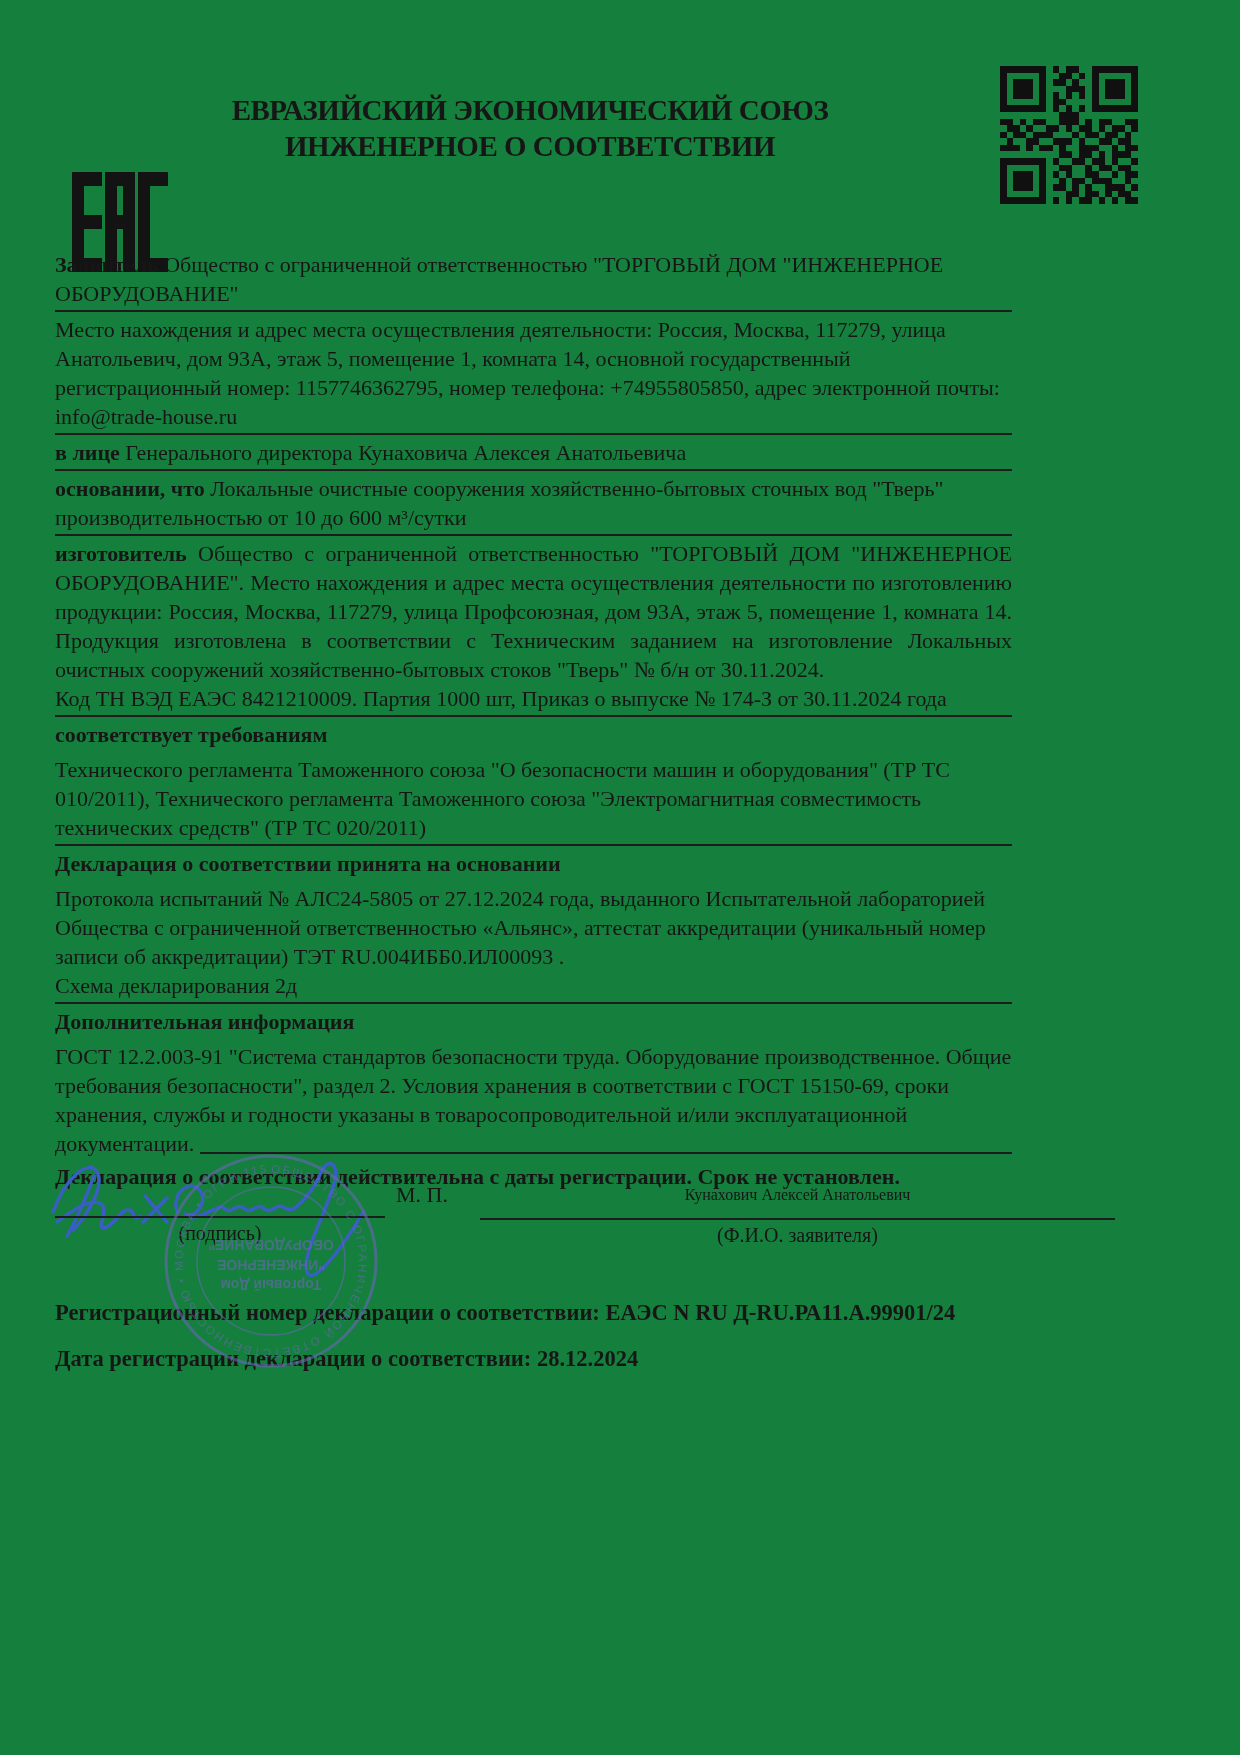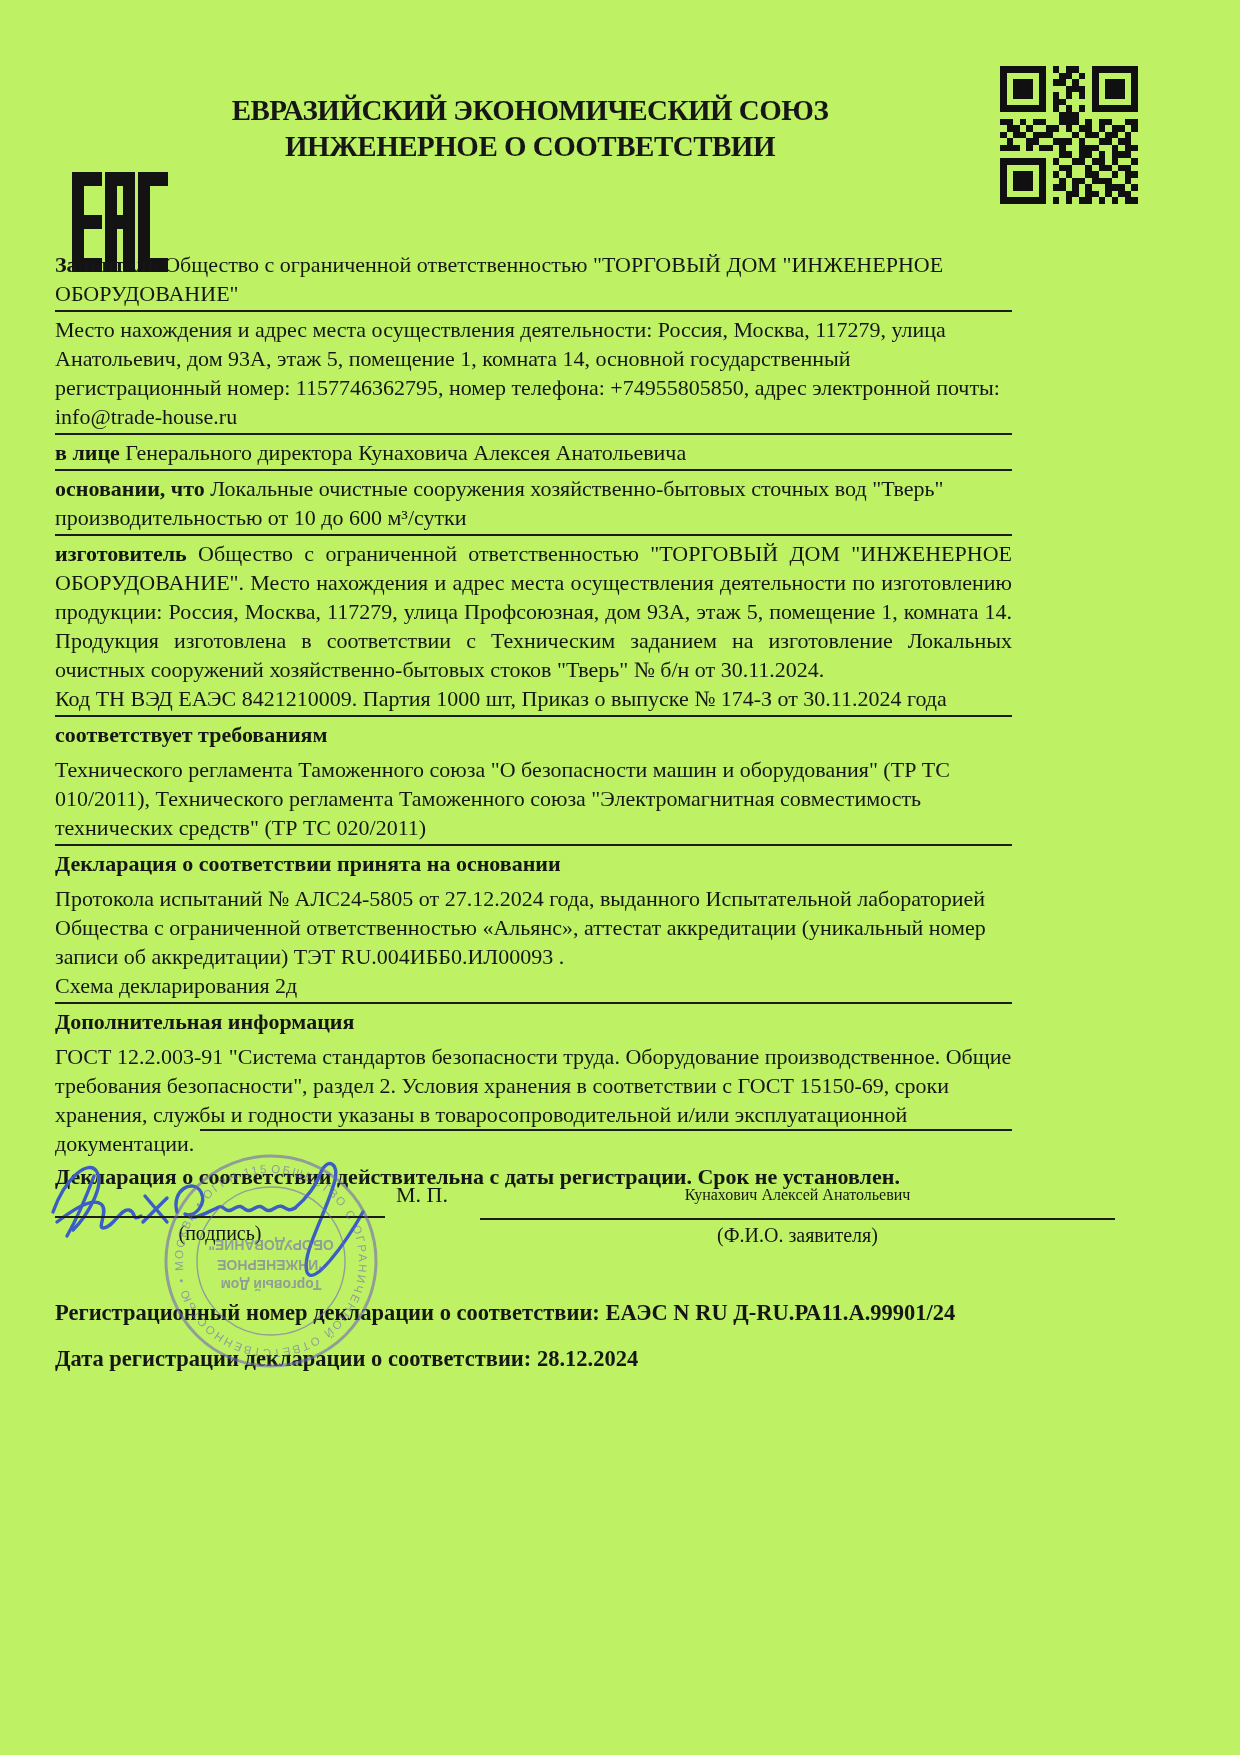--- a/index.html
+++ b/index.html
@@ -1,32 +1,32 @@
 <!DOCTYPE html>
 <html><head>
 <meta charset="utf-8">
 <style>
   html,body{margin:0;padding:0;background:#e8e8e8;}
-  .page{position:relative;width:1240px;height:1755px;margin:0 auto;background:#bef264;
+  .page{position:relative;width:1240px;height:1755px;margin:0 auto;background:#15803d;
         font-family:"Liberation Serif","DejaVu Serif",serif;color:#161616;overflow:hidden;text-decoration:underline;}
   
   .titles{position:absolute;left:110px;top:92px;width:840px;text-align:center;
           font-weight:bold;font-size:29px;line-height:36px;letter-spacing:-0.5px;}
   .eac{position:absolute;left:72px;top:172px;width:96px;height:100px;}
   .qr{position:absolute;left:1000px;top:66px;width:138px;height:138px;
       display:grid;grid-template-columns:repeat(21,1fr);grid-template-rows:repeat(21,1fr);}
   .qr div.on{background:#101010;}
   
   .content{position:absolute;left:55px;top:250px;width:957px;font-size:22px;line-height:29px;}
   .content p{margin:0;}
   .content .just{text-align:justify;}
   .rule{border-bottom:2px solid #1c1c1c;margin:2px 0 3px 0;height:0;}
   .h{font-weight:bold;margin:2px 0 6px 0;}
   b{font-weight:bold;}
-  .fill-line{display:flex;align-items:flex-start;}
+  .fill-line{display:flex;align-items:flex-end;}
   .fill-line .fill{flex:1;border-bottom:2px solid #1c1c1c;margin-bottom:4px;margin-left:6px;}
   .validity{font-weight:bold;margin-top:4px;}
   
   .sig-svg{position:absolute;left:45px;top:1150px;}
   .sig-rule{position:absolute;left:55px;top:1216px;width:330px;border-bottom:2px solid #1c1c1c;}
   .sig-caption{position:absolute;left:140px;top:1222px;width:160px;text-align:center;font-size:20px;}
   .mp{position:absolute;left:396px;top:1182px;font-size:22px;}
   .fio-name{position:absolute;left:480px;top:1186px;width:635px;text-align:center;font-size:16px;}
   .fio-rule{position:absolute;left:480px;top:1218px;width:635px;border-bottom:2px solid #1c1c1c;}
   .fio-caption{position:absolute;left:480px;top:1224px;width:635px;text-align:center;font-size:20px;}

